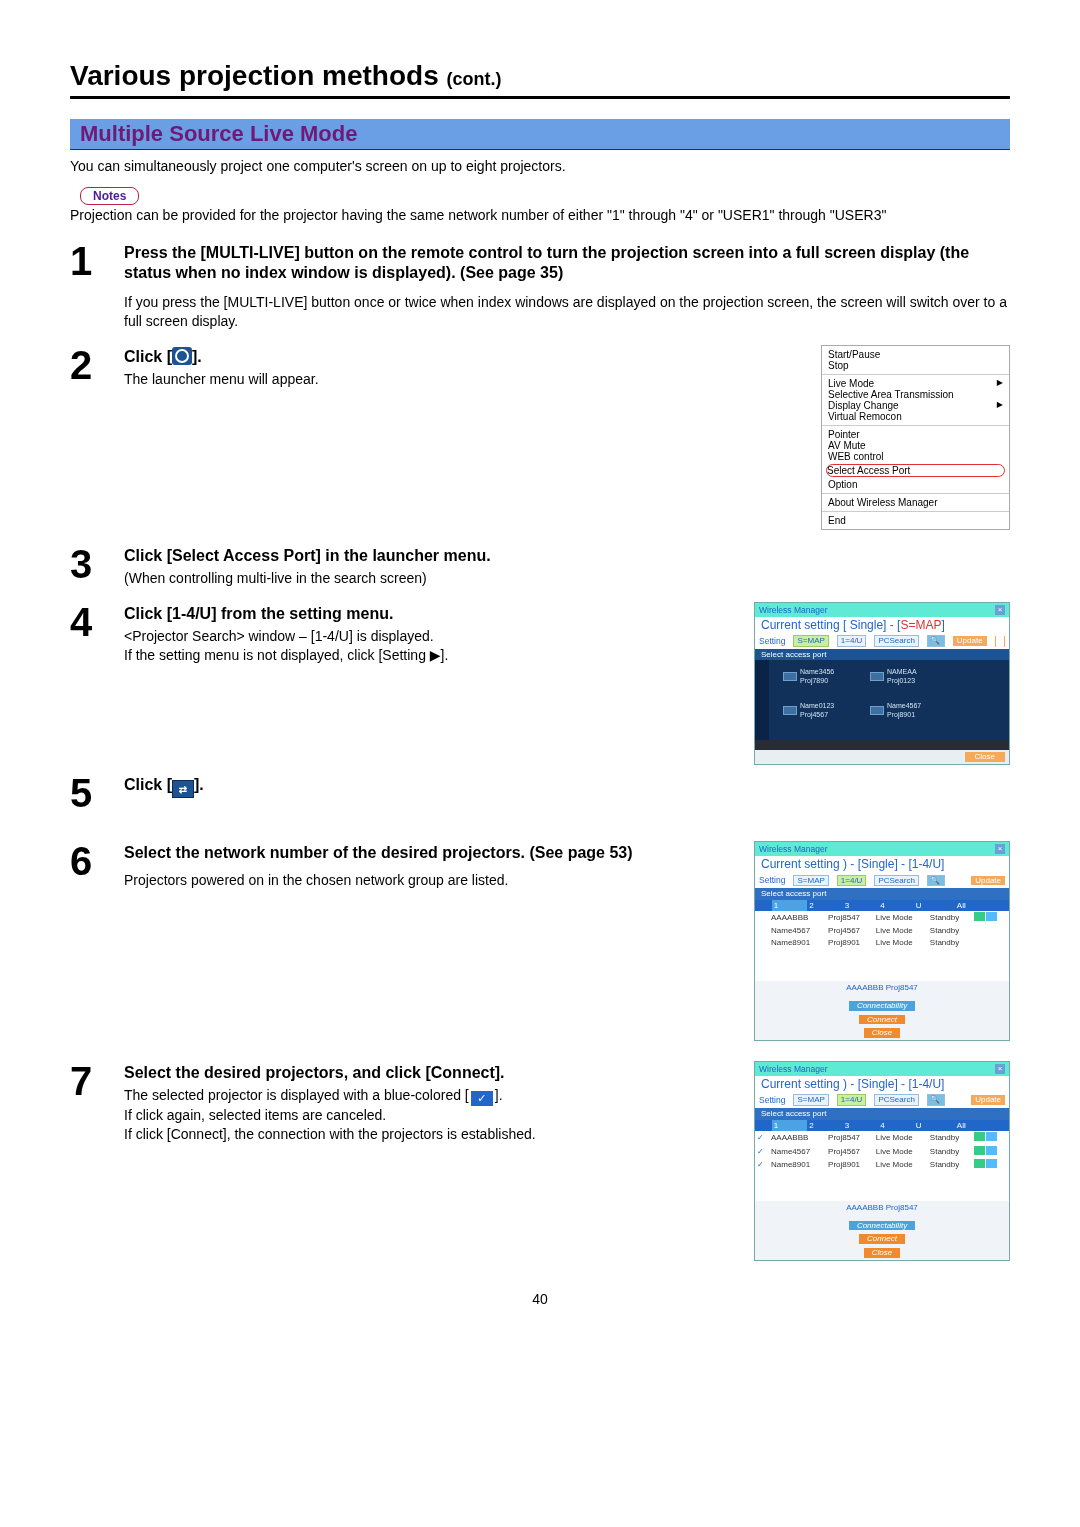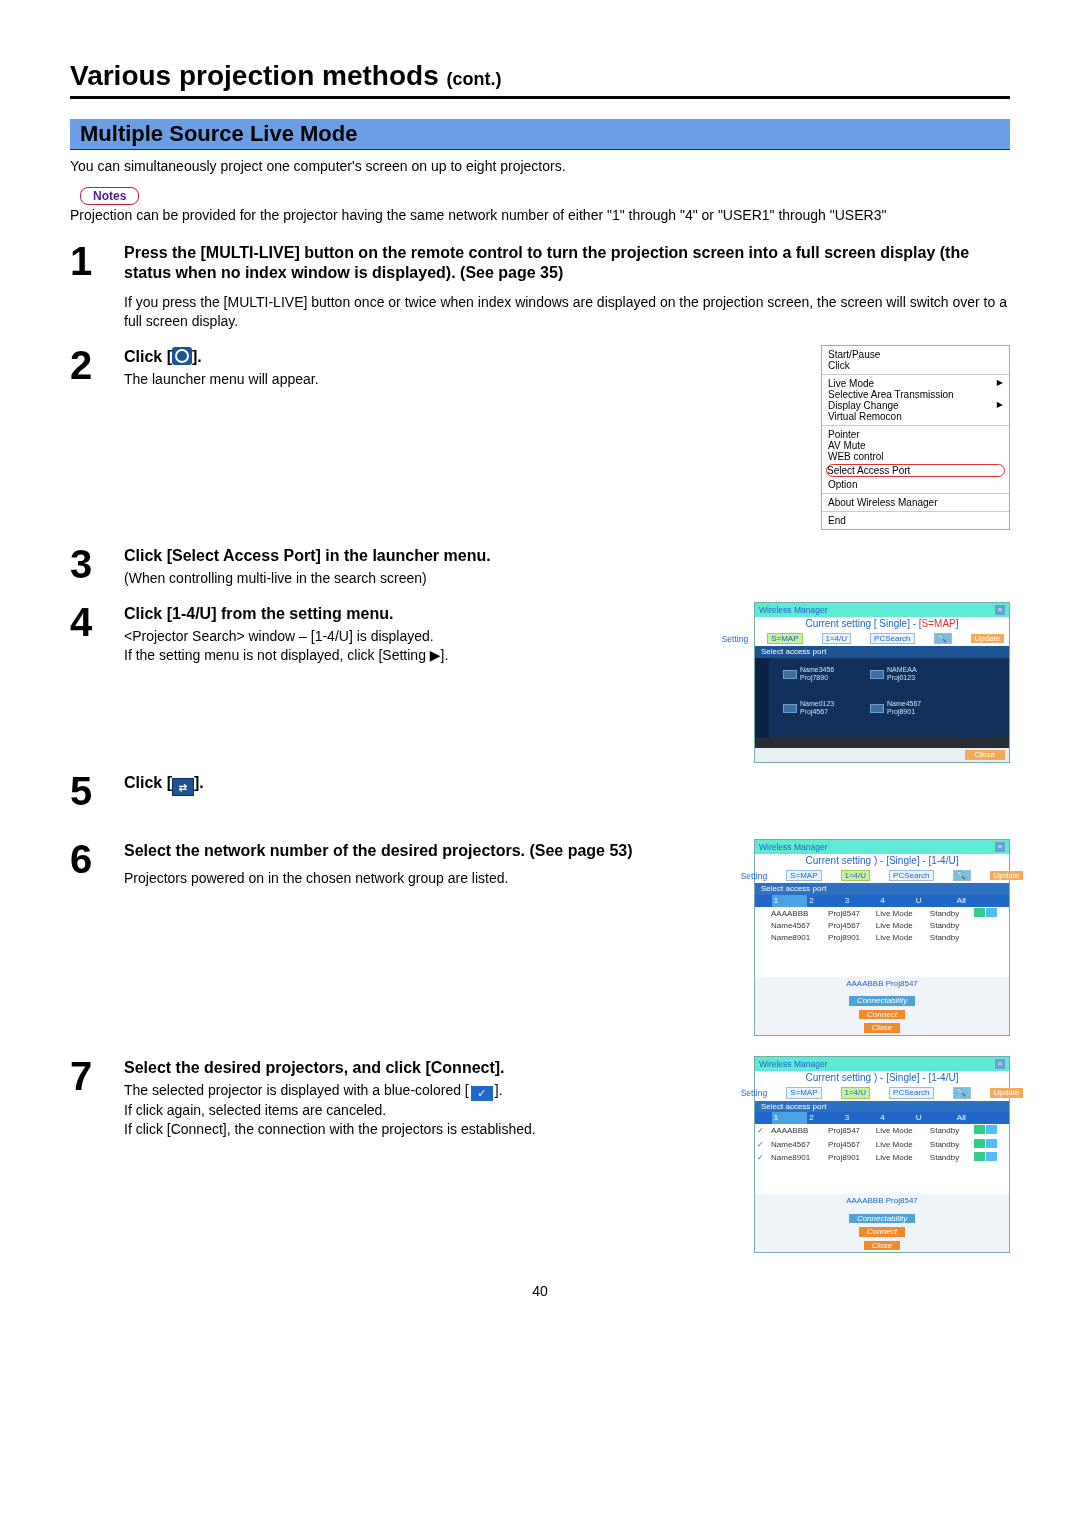--- a/index.html
+++ b/index.html
@@ -24,21 +24,21 @@
   }
   .hr-thick {
     height: 3px;
     background: #000;
     margin: 4px 0 20px 0;
   }
   .section-bar {
     background: #6a9fe5;
     border-bottom: 1px solid #003388;
     padding: 2px 10px;
-    color: #000000;
+    color: #701a75;
     font-size: 22px;
     font-weight: bold;
     margin-bottom: 8px;
   }
   .intro {
     font-size: 14px;
     margin-bottom: 12px;
   }
   .notes-pill {
     display: inline-block;
@@ -166,30 +166,28 @@
     background:#6aa0d8;
     color:#fff;
     width:10px; height:10px;
     text-align:center;
     line-height:10px;
     font-size:8px;
   }
   .wm-subtitle {
     color: #2166c9;
     padding: 1px 6px;
-    font-size: 10px;
-    text-align: center;
+    font-size: 12px;
   }
   .wm-subtitle .red { color: #d33; }
   .wm-toolbar {
     padding: 2px 4px;
     display:flex;
     align-items:center;
-    gap:19px;
-    justify-content:center;
+    gap:8px;
   }
   .wm-toolbar .lbl { color:#2166c9; }
   .wm-toolbar .btn-small {
     border:1px solid #9bd;
     background:#e8f3fb;
     padding:0 3px;
     font-size:8px;
     color:#2166c9;
   }
   .wm-toolbar .update {
@@ -315,21 +313,21 @@
       </div>
       <div class="step-detail">The launcher menu will appear.</div>
     </div>
     <div class="step-right">
       <div class="menu-box">
         <div class="msec">
           <div class="mitem">
               <span>Start/Pause</span>
             </div>
           <div class="mitem">
-              <span>Click</span>
+              <span>Stop</span>
             </div>
         </div>
         <div class="msec">
           <div class="mitem">
               <span>Live Mode</span>
               <span class="arrow">▶</span>
             </div>
           <div class="mitem">
               <span>Selective Area Transmission</span>
             </div>

